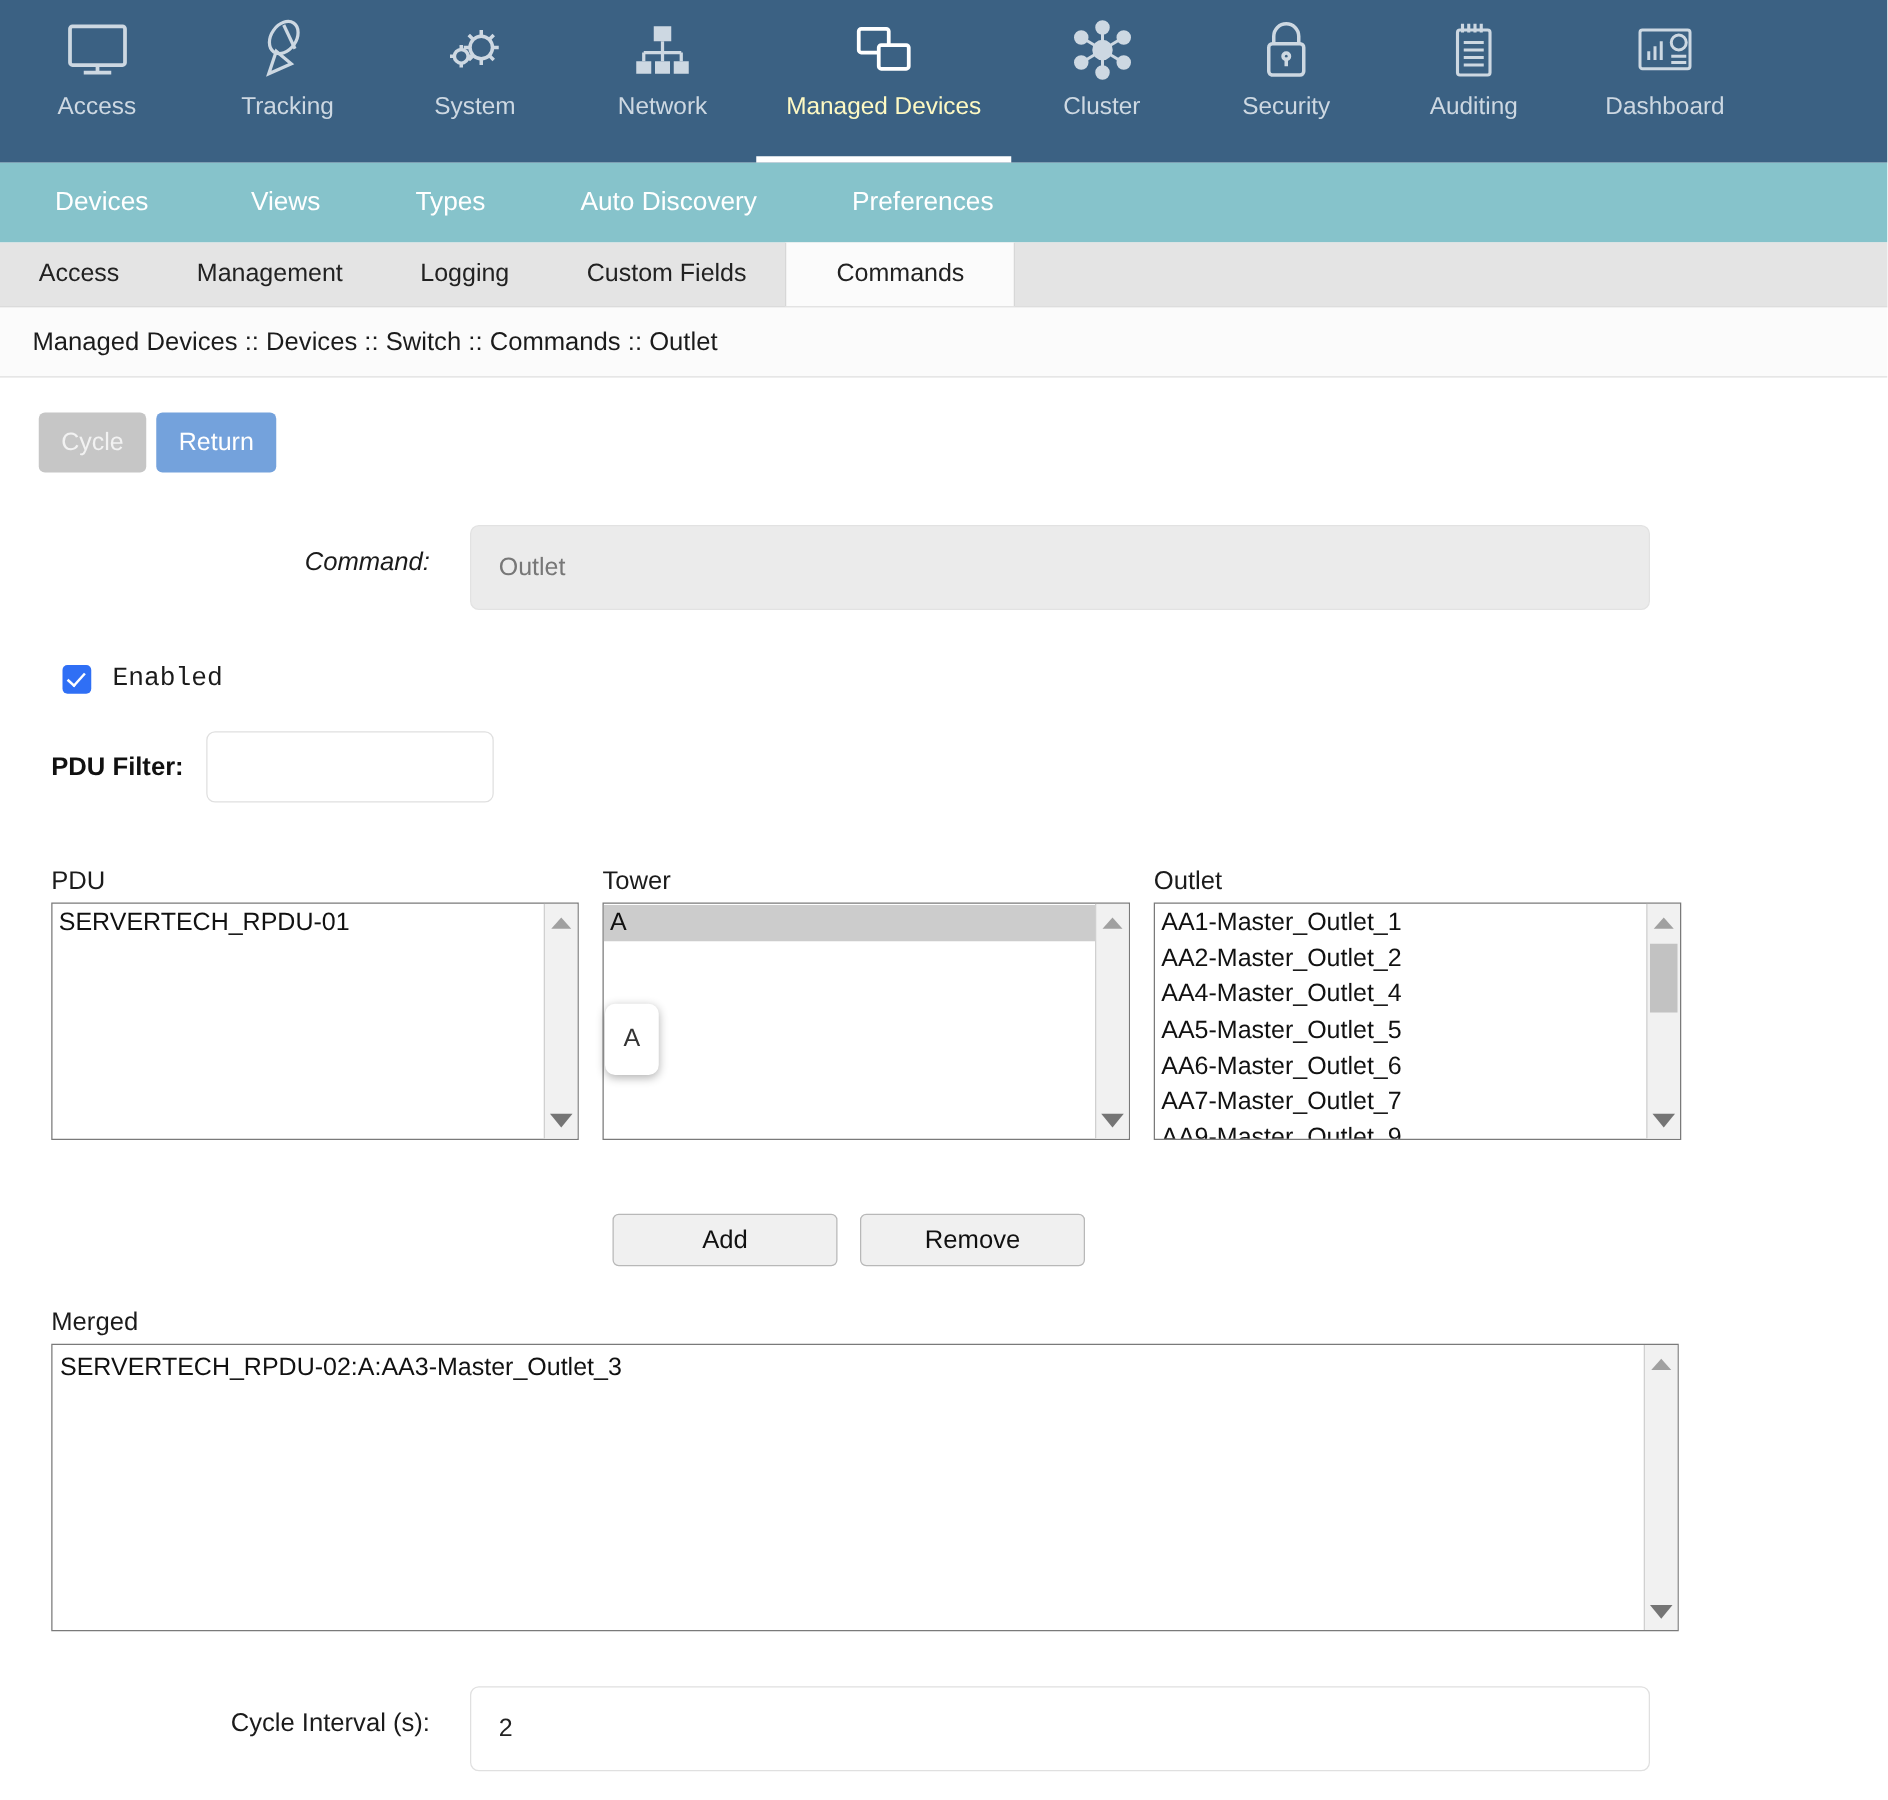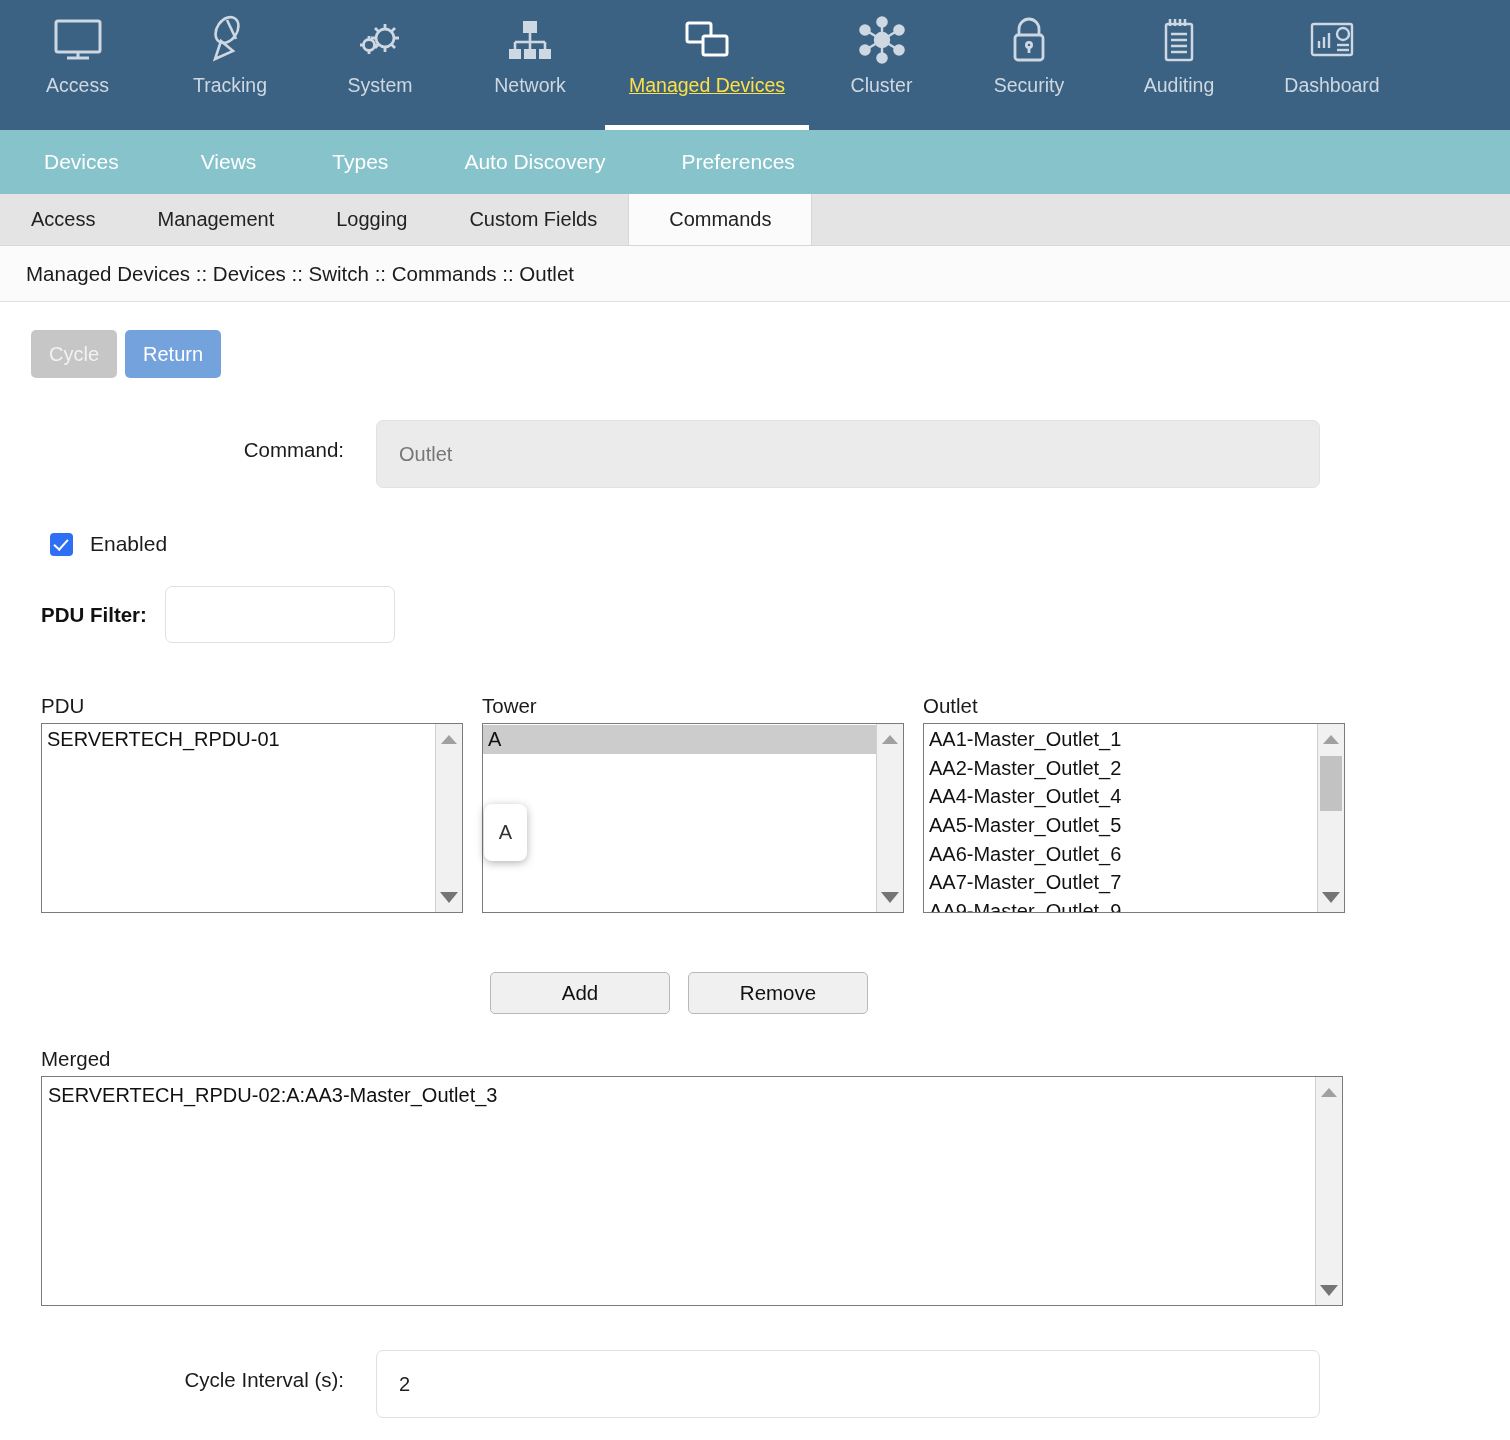--- a/index.html
+++ b/index.html
@@ -31,21 +31,21 @@
     cursor: pointer;
     position: relative;
   }
   .topnav-item .tn-icon {
     height: 56px;
     display: flex;
     align-items: center;
     justify-content: center;
   }
   .topnav-item .tn-label { margin-top: 6px; white-space: nowrap; }
-  .topnav-item.active { color: #fde047; text-decoration: underline; }
+  .topnav-item.active { color: #fef9c3; }
   .topnav-item.active .tn-underline {
     position: absolute;
     left: 0; right: 0; bottom: 0;
     height: 5px;
     background: #ffffff;
   }
 
   
   .tealnav {
     height: 64px;
@@ -124,39 +124,41 @@
     display: flex;
     align-items: flex-start;
     margin-top: 42px;
   }
   .label-command {
     width: 344px;
     text-align: right;
     font-size: 20.5px;
     color: #1b1b1b;
     padding-top: 18px;
+    font-style: italic;
   }
   .input-command {
     margin-left: 32px;
     width: 944px;
     height: 68px;
     background: #ebebeb;
     border: 1px solid #e2e2e2;
     border-radius: 7px;
     font-size: 20px;
     color: #777777;
     padding: 0 22px;
     font-family: "Liberation Sans", sans-serif;
   }
 
   .checkbox-row {
     display: flex;
-    align-items: center;
+    align-items: flex-start;
     margin-top: 44px;
     padding-left: 50px;
+    font-family: Liberation Mono, monospace;
   }
   .cb {
     width: 23px; height: 23px;
     background: #2f6ff5;
     border-radius: 4px;
     position: relative;
     flex: 0 0 auto;
     cursor: pointer;
   }
   .cb::after {

